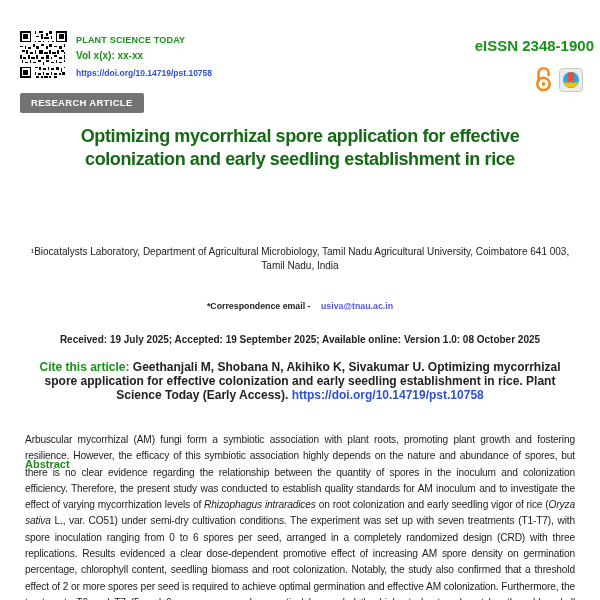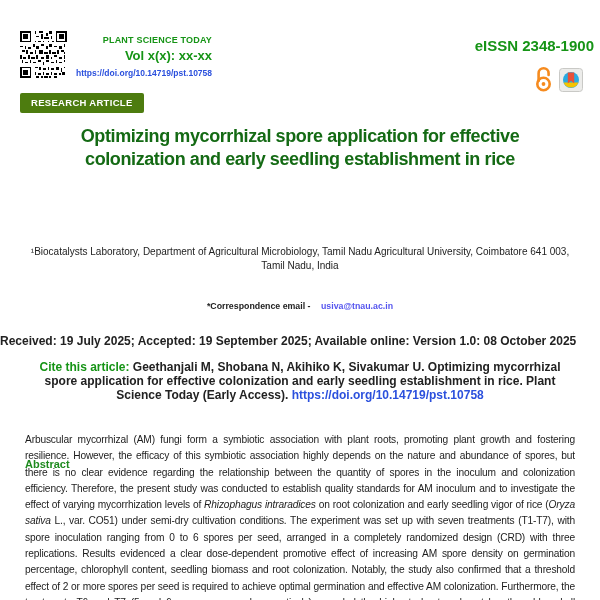--- a/index.html
+++ b/index.html
@@ -5,28 +5,28 @@
   html,body{margin:0;padding:0;}
   body{
     width:600px;height:600px;background:#ffffff;
     font-family:"Liberation Sans",sans-serif;color:#1a1a1a;
     position:relative;overflow:hidden;
   }
   .page{position:absolute;inset:0;}
 
   
   .qr{position:absolute;left:20px;top:31px;width:47px;height:47px;}
-  .jmeta{position:absolute;left:76px;top:33px;line-height:15px;text-align:right;}
+  .jmeta{position:absolute;left:76px;top:33px;line-height:15px;}
   .jname{font-size:9px;font-weight:bold;color:#169416;letter-spacing:.2px;}
-  .jvol{font-size:13px;font-weight:bold;color:#169416;}
+  .jvol{font-size:10px;font-weight:bold;color:#169416;}
   .jdoi{font-size:8.5px;font-weight:bold;color:#2b50dd;text-decoration:none;display:inline-block;}
   .eissn{position:absolute;right:6px;top:37px;font-size:15px;font-weight:bold;color:#169416;}
   .hicons{position:absolute;right:17px;top:65px;display:flex;align-items:flex-end;gap:6px;}
   .badge{
-    position:absolute;left:20px;top:93px;background:#4d7c0f;color:#ffffff;
+    position:absolute;left:20px;top:93px;background:#737373;color:#ffffff;
     font-size:9.5px;font-weight:bold;letter-spacing:.3px;
     padding:4px 11px 5px 11px;border-radius:2px;
   }
 
   
   .title{
     position:absolute;top:125px;left:0;right:0;margin:0 auto;max-width:530px;
     text-align:center;font-size:18px;font-weight:bold;letter-spacing:-0.4px;
     line-height:23px;color:#146a14;
   }
@@ -37,22 +37,22 @@
   .affils{
     position:absolute;top:233px;left:0;right:0;margin:12px auto;max-width:562px;
     text-align:center;font-size:10px;line-height:13.5px;color:#222;
   }
   .corr{
     position:absolute;top:301px;left:0;right:0;text-align:center;
     font-size:8.8px;font-weight:600;color:#222;
   }
   .corr a{color:#5555ee;text-decoration:none;font-weight:600;margin-left:8px;}
   .dates{
-    position:absolute;top:334px;left:0;right:0;text-align:left;
-    font-size:12px;font-weight:600;color:#222;
+    position:absolute;top:334px;left:0;right:0;text-align:center;
+    font-size:10px;font-weight:600;color:#222;
   }
   .cite{
     position:absolute;top:360px;left:0;right:0;margin:0 auto;max-width:548px;
     text-align:center;font-size:12px;font-weight:600;line-height:14px;color:#222;
   }
   .cite .cite-label{color:#169416;font-weight:bold;}
   .cite a{color:#2b50dd;text-decoration:none;font-weight:600;}
 
   
   .abs-head{

